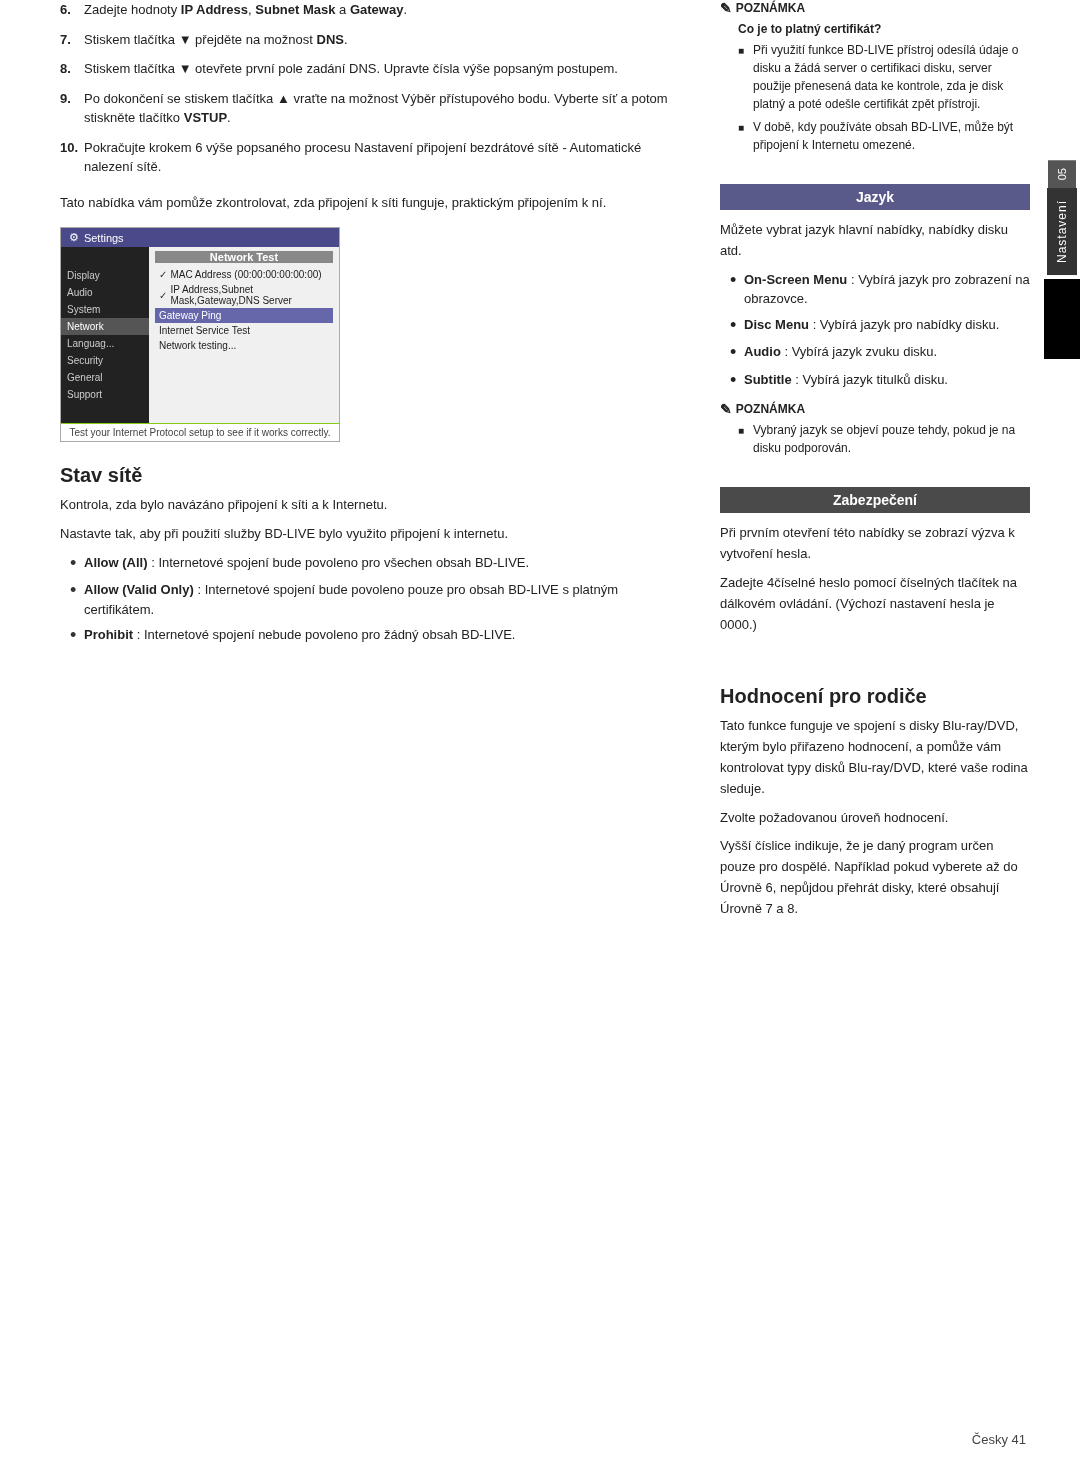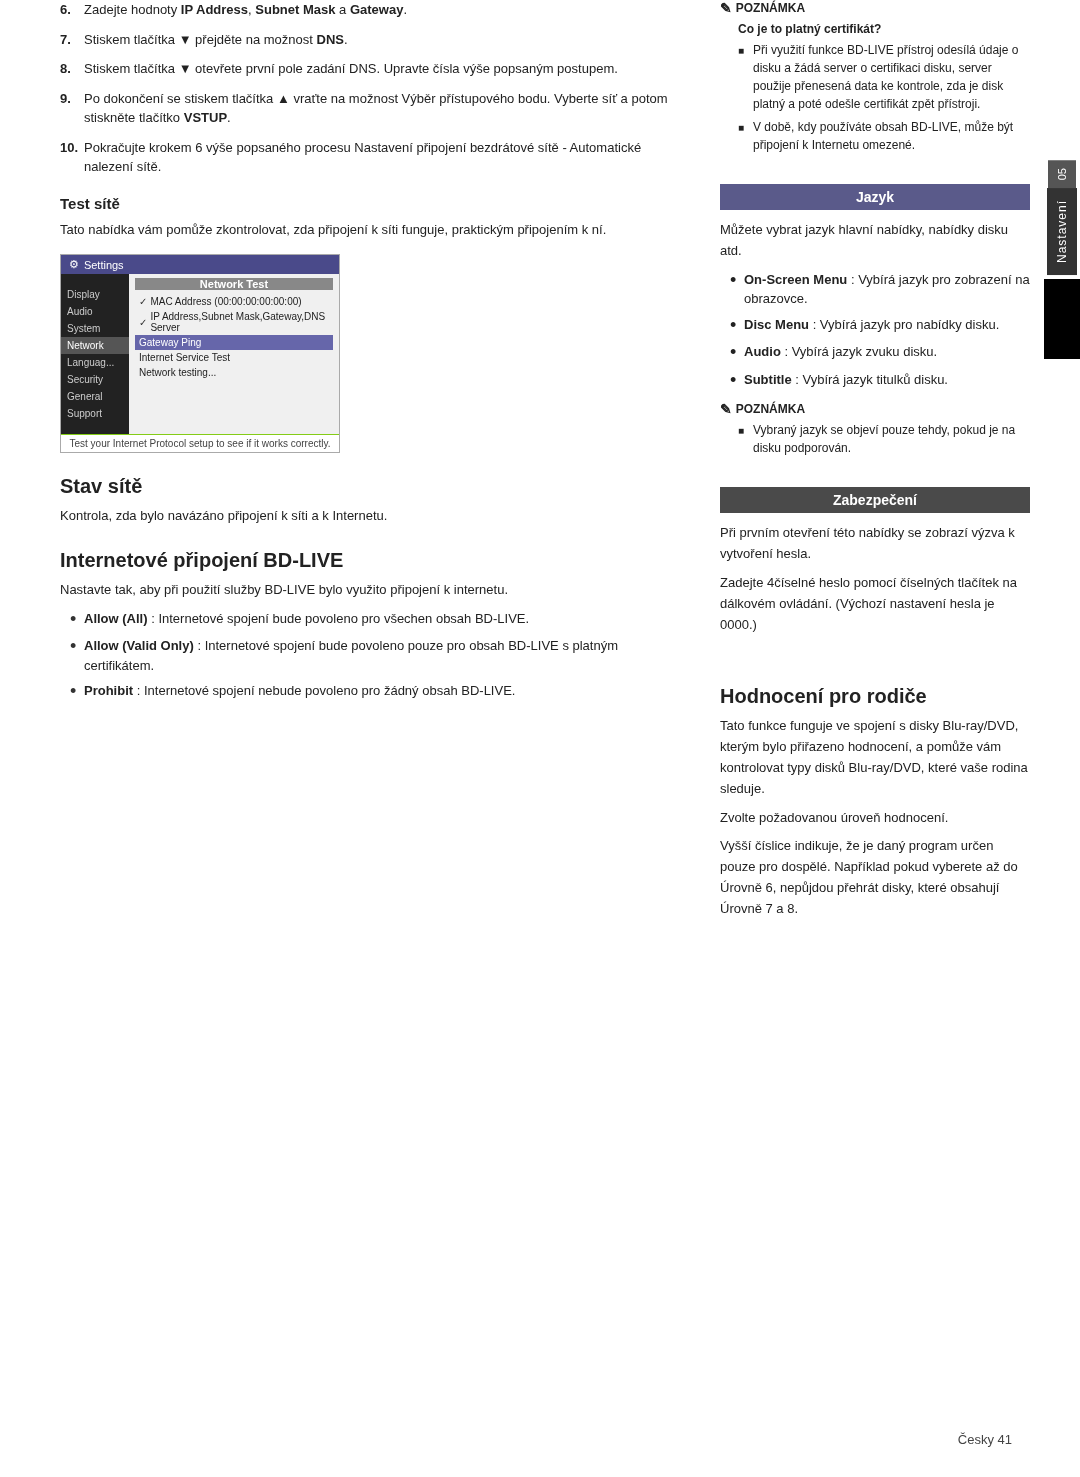--- a/index.html
+++ b/index.html
@@ -142,23 +142,23 @@
     }
     .settings-title-bar .gear {
       margin-right: 5px;
     }
     .settings-body {
       display: flex;
     }
     .settings-sidebar {
       background: #222;
       color: #ccc;
-      width: 68px;
+      width: 88px;
       flex-shrink: 0;
-      padding: 12px 0;
+      padding: 20px 0;
     }
     .settings-sidebar-item {
       padding: 3px 6px;
       font-size: 10px;
       color: #ccc;
     }
     .settings-sidebar-item.active {
       background: #555;
       color: #fff;
     }
@@ -246,21 +246,21 @@
     }
 
     .right-section-header.dark {
       background: #4a4a4a;
     }
 
     
     .page-footer {
       position: absolute;
       bottom: 30px;
-      right: 68px;
+      right: 54px;
       font-size: 13px;
       color: #444;
     }
 
     .bold { font-weight: bold; }
 
     
     .rc-bullet-item {
       display: flex;
       margin-bottom: 6px;
@@ -318,21 +318,20 @@
 
       <div class="numbered-item">
         <span class="num">10.</span>
         <span class="content">
           Pokračujte krokem 6 výše popsaného procesu Nastavení připojení bezdrátové sítě - Automatické nalezení sítě.
         </span>
       </div>
 
     </div>
 
-    <div class="section-heading">Test sítě</div>
     <p class="para">Tato nabídka vám pomůže zkontrolovat, zda připojení k síti funguje, praktickým připojením k ní.</p>
 
     <div class="settings-screenshot">
       <div class="settings-title-bar">
         <span class="gear">⚙</span>
         <span>Settings</span>
       </div>
       <div class="settings-body">
         <div class="settings-sidebar">
           <div class="settings-sidebar-item">Display</div>
@@ -366,21 +365,20 @@
         </div>
       </div>
       <div class="settings-footer">
         Test your Internet Protocol setup to see if it works correctly.
       </div>
     </div>
 
     <div class="section-heading-large">Stav sítě</div>
     <p class="para">Kontrola, zda bylo navázáno připojení k síti a k Internetu.</p>
 
-    <div class="section-heading-large">Internetové připojení BD-LIVE</div>
     <p class="para">Nastavte tak, aby při použití služby BD-LIVE bylo využito připojení k internetu.</p>
 
     <div class="bullet-list">
       <div class="bullet-item">
         <span class="bullet-dot">•</span>
         <span>
           <span class="bold">Allow (All)</span> : Internetové spojení bude povoleno pro všechen obsah BD-LIVE.
         </span>
       </div>
       <div class="bullet-item">

